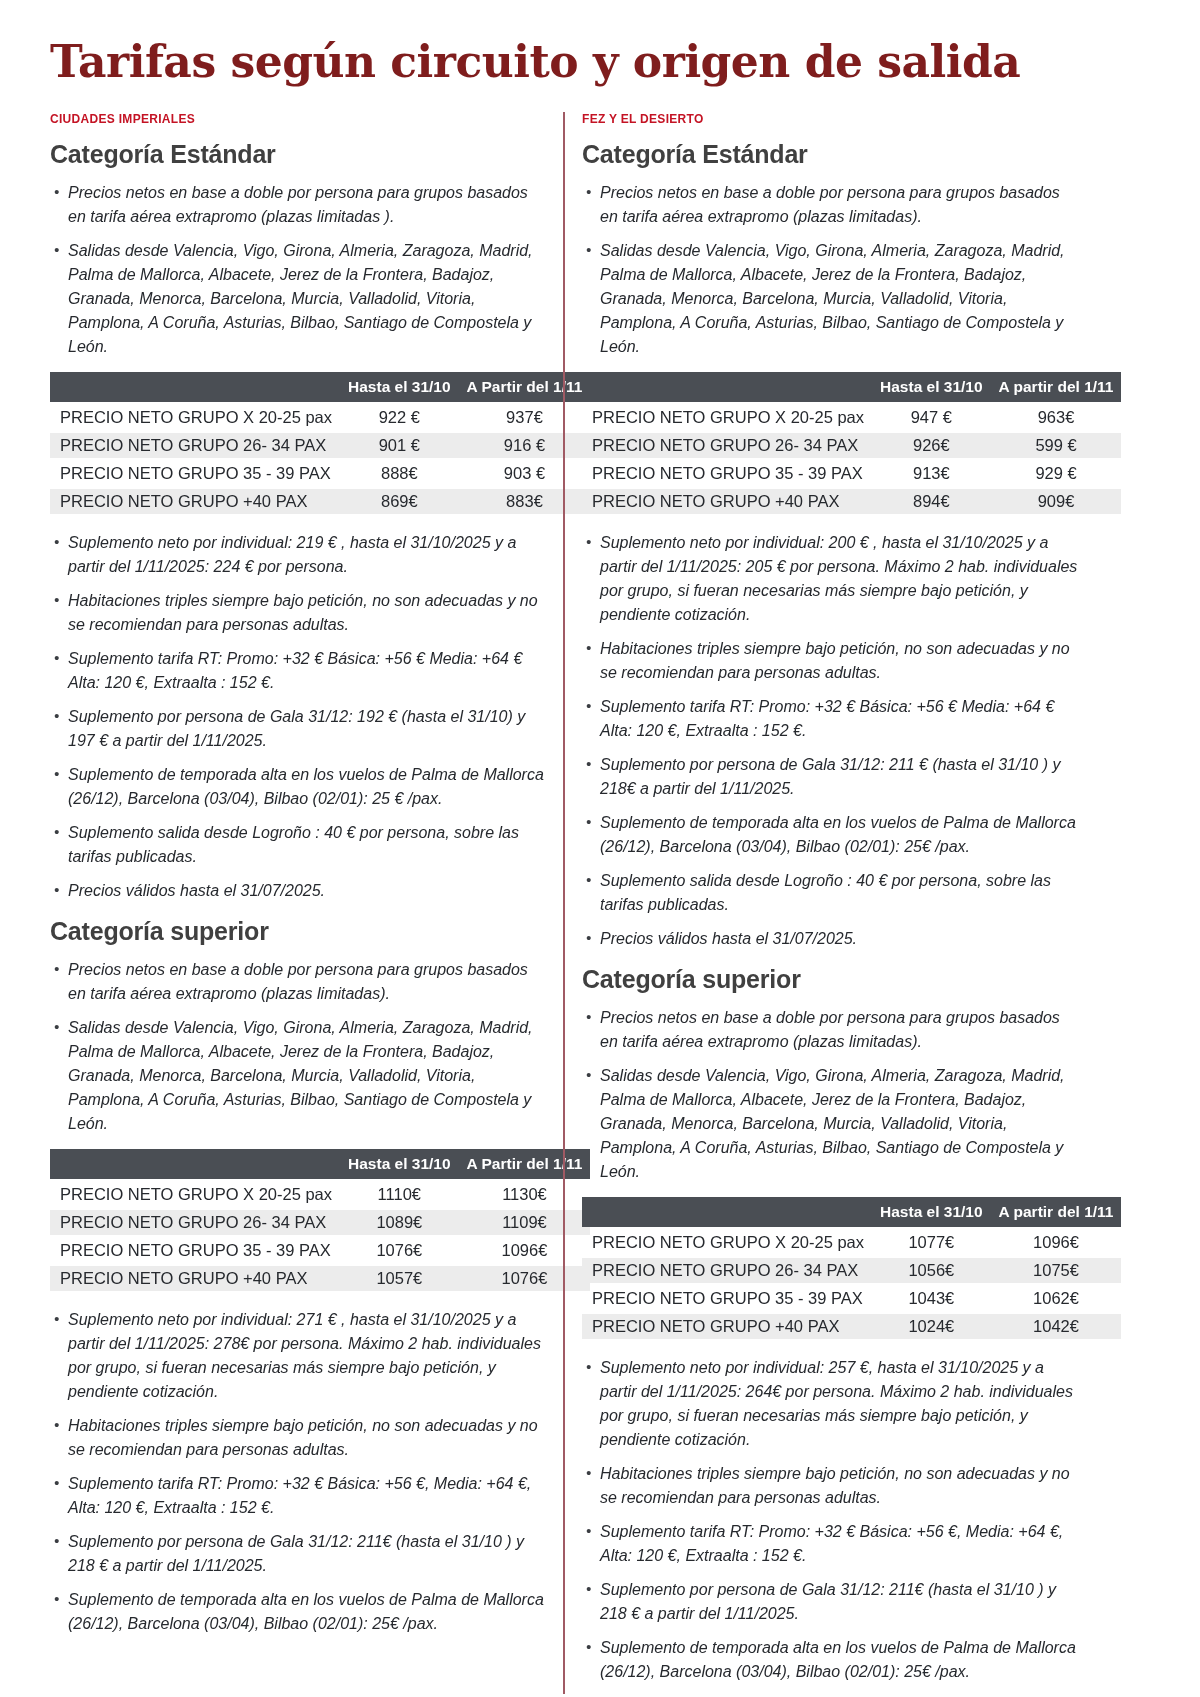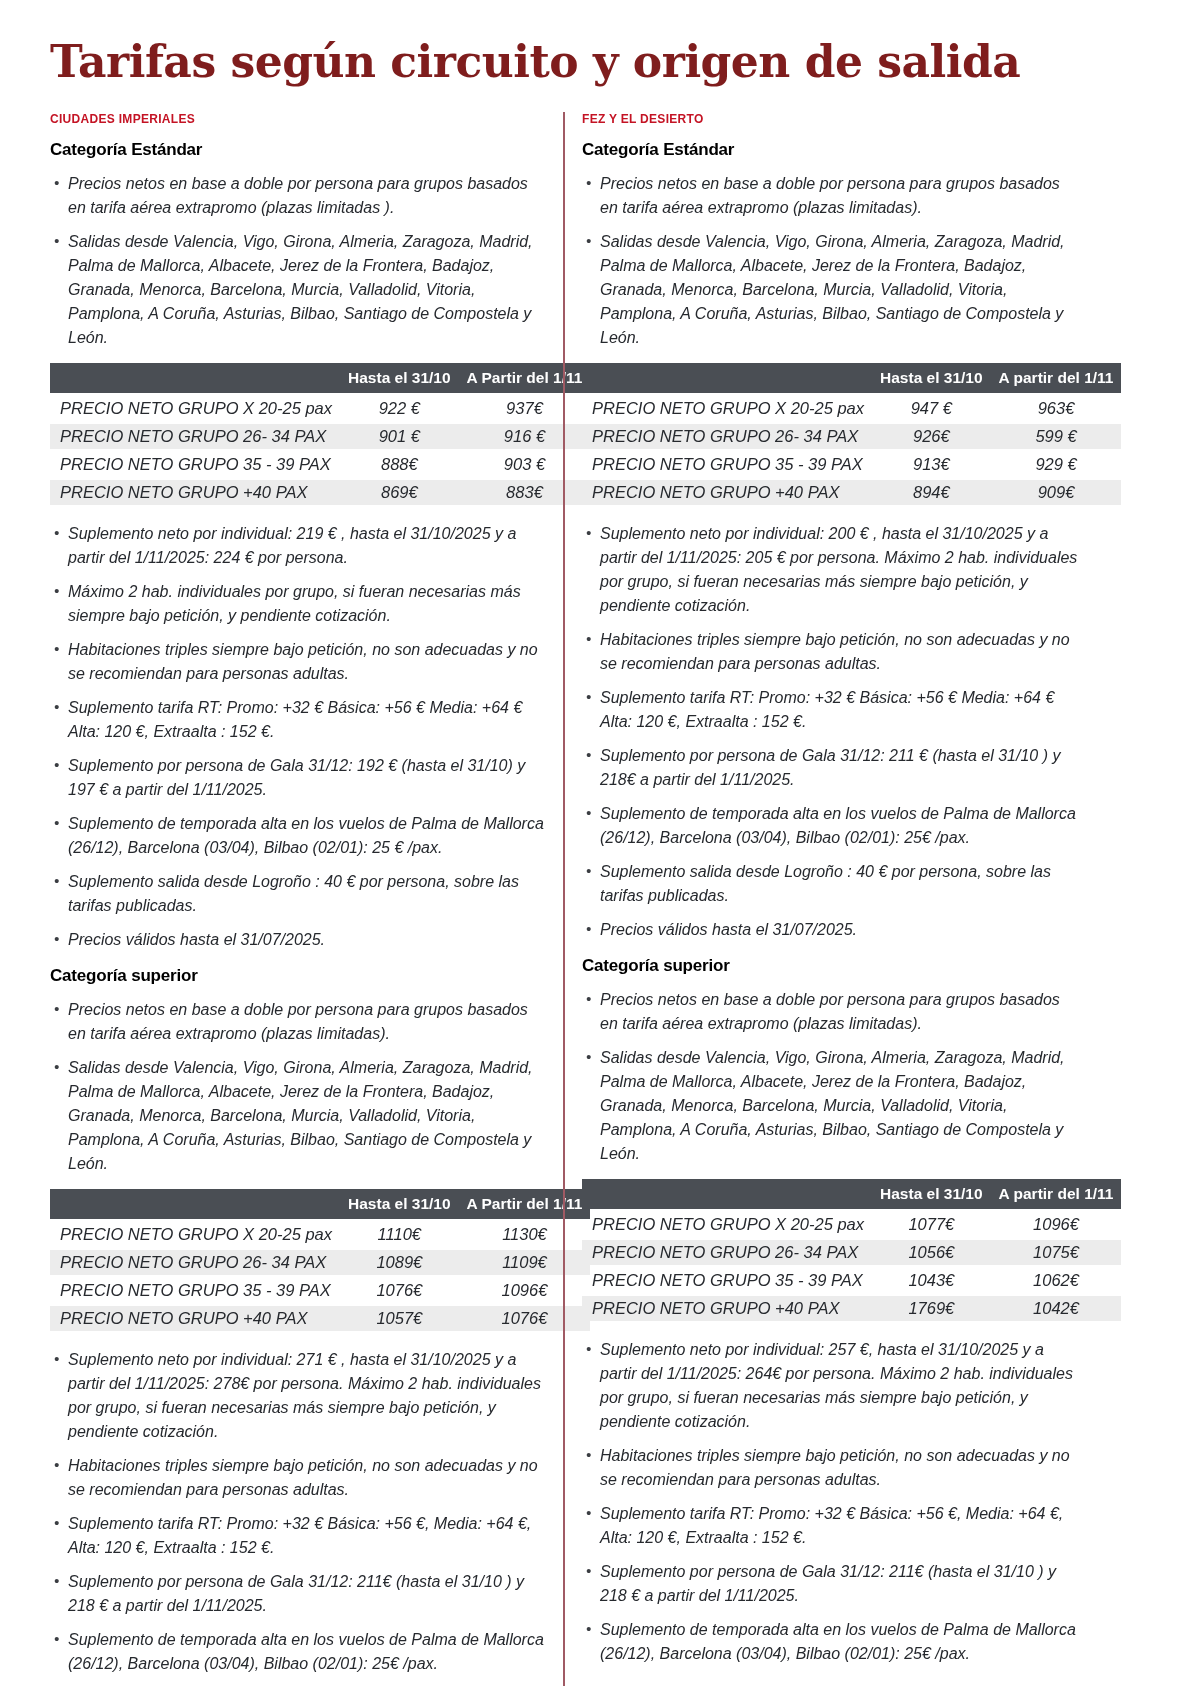--- a/index.html
+++ b/index.html
@@ -48,23 +48,23 @@
     background: #a05a64;
   }
   .section-header {
     font-size: 12px;
     font-weight: bold;
     color: #c41324;
     letter-spacing: 0.3px;
     margin: 0 0 4px 0;
   }
   .cat-heading {
-    font-size: 17px;
+    font-size: 25px;
     font-weight: 600;
-    color: #000000;
+    color: #404040;
     margin: 14px 0 12px 0;
     letter-spacing: -0.2px;
   }
   ul.bullets {
     list-style: none;
     margin: 0 0 6px 0;
     padding: 0 0 0 18px;
   }
   ul.bullets li {
     position: relative;
@@ -97,21 +97,20 @@
     white-space: nowrap;
   }
   table.price-table th.lbl {
     width: 52%;
   }
   table.price-table td {
     font-size: 16.5px;
     padding: 3px 8px;
     text-align: center;
     white-space: nowrap;
-    font-style: italic;
   }
   table.price-table td.lbl {
     text-align: left;
     padding-left: 10px;
   }
   table.price-table tbody tr:nth-child(even) td {
     background: #ececec;
   }
 </style>
 </head>
@@ -158,21 +157,20 @@
             </tr>
             <tr>
               <td class="lbl">PRECIO NETO GRUPO +40 PAX</td>
               <td>869€</td>
               <td>883€</td>
             </tr>
           </tbody>
         </table>
         <ul class="bullets">
           <li>Suplemento neto por individual: 219 € , hasta el 31/10/2025 y a partir del 1/11/2025: 224 € por persona.</li>
-          <li>Máximo 2 hab. individuales por grupo, si fueran necesarias más siempre bajo petición, y pendiente cotización.</li>
           <li>Habitaciones triples siempre bajo petición, no son adecuadas y no se recomiendan para personas adultas.</li>
           <li>Suplemento tarifa RT: Promo: +32 € Básica: +56 € Media: +64 € Alta: 120 €, Extraalta : 152 €.</li>
           <li>Suplemento por persona de Gala 31/12: 192 € (hasta el 31/10) y 197 € a partir del 1/11/2025.</li>
           <li>Suplemento de temporada alta en los vuelos de Palma de Mallorca (26/12), Barcelona (03/04), Bilbao  (02/01): 25 € /pax.</li>
           <li>Suplemento salida desde Logroño : 40 € por persona, sobre las tarifas publicadas.</li>
           <li>Precios válidos hasta el 31/07/2025.</li>
         </ul>
       </section>
 
       <section>
@@ -303,21 +301,21 @@
               <td>1056€</td>
               <td>1075€</td>
             </tr>
             <tr>
               <td class="lbl">PRECIO NETO GRUPO 35 - 39  PAX</td>
               <td>1043€</td>
               <td>1062€</td>
             </tr>
             <tr>
               <td class="lbl">PRECIO NETO GRUPO +40 PAX</td>
-              <td>1769€</td>
+              <td>1024€</td>
               <td>1042€</td>
             </tr>
           </tbody>
         </table>
         <ul class="bullets">
           <li>Suplemento neto por individual: 257 €, hasta el 31/10/2025 y a partir del 1/11/2025: 264€ por persona. Máximo 2 hab. individuales por grupo, si fueran necesarias más siempre bajo petición, y pendiente cotización.</li>
           <li>Habitaciones triples siempre bajo petición, no son adecuadas y no se recomiendan para personas adultas.</li>
           <li>Suplemento tarifa RT: Promo: +32 € Básica: +56 €, Media: +64 €, Alta: 120 €, Extraalta : 152 €.</li>
           <li>Suplemento por persona de Gala 31/12: 211€ (hasta el 31/10 ) y 218 € a partir del 1/11/2025.</li>
           <li>Suplemento de temporada alta en los vuelos de Palma de Mallorca (26/12), Barcelona (03/04), Bilbao (02/01): 25€ /pax.</li>

